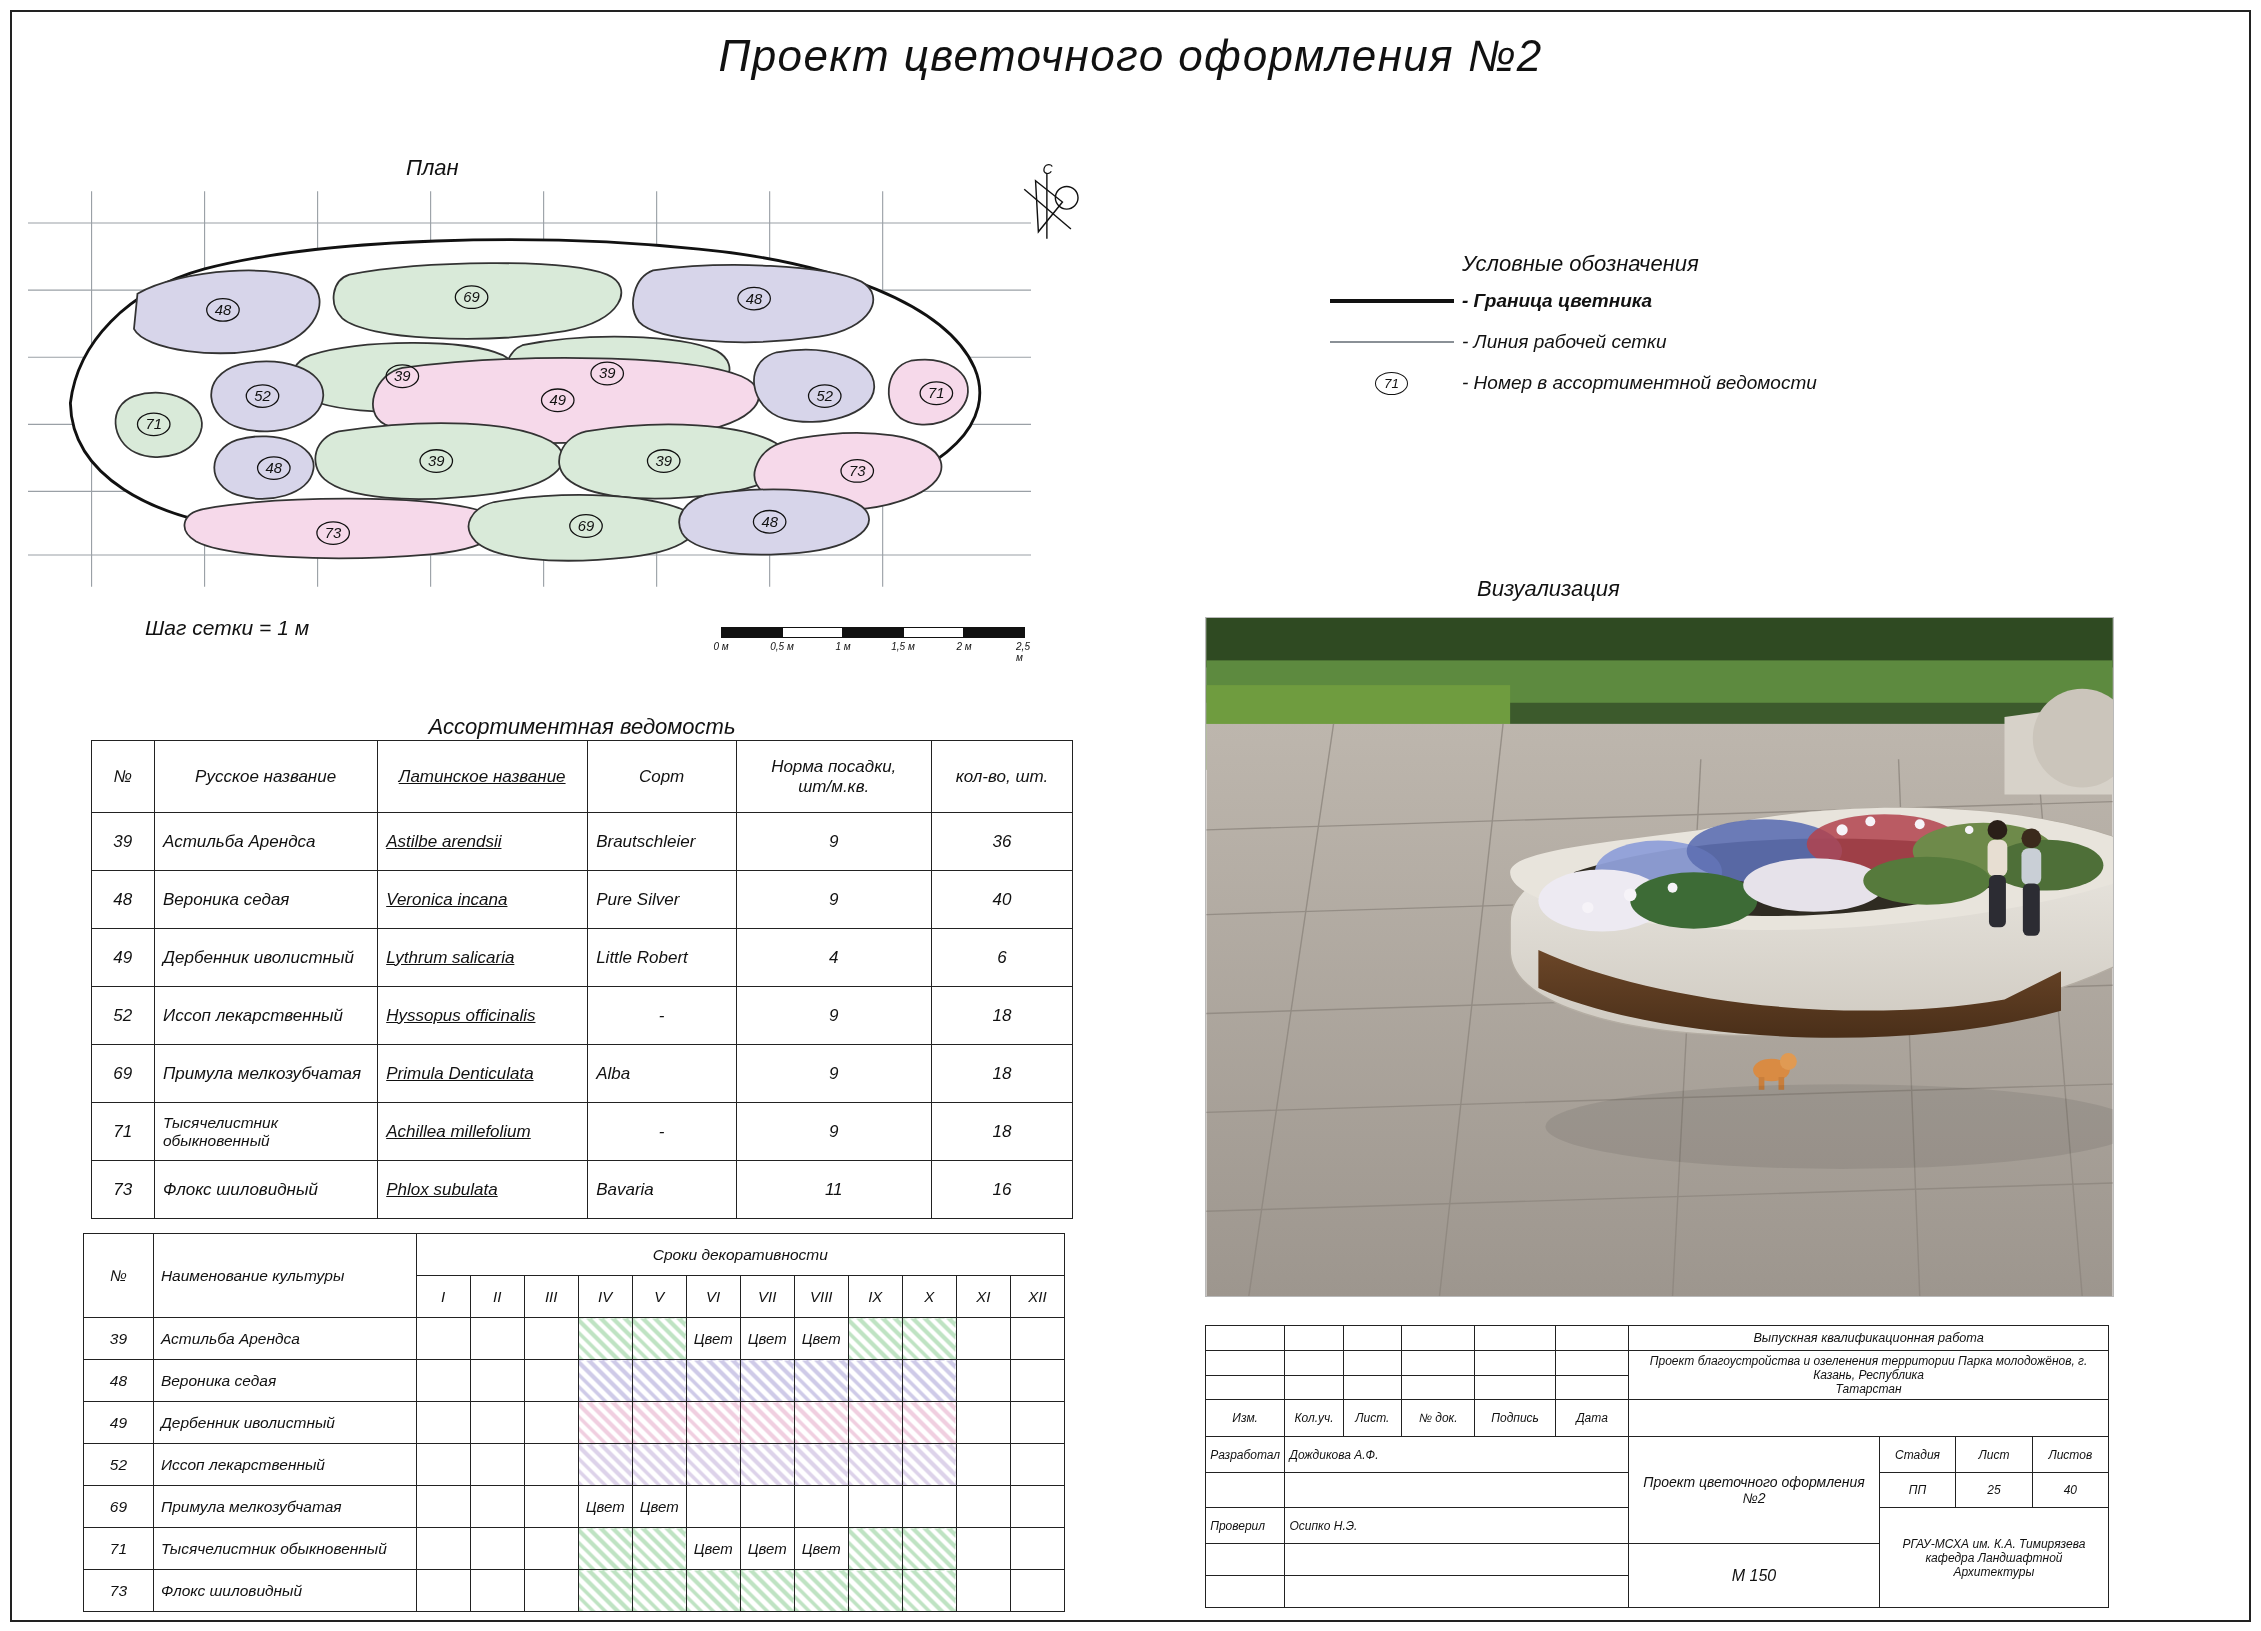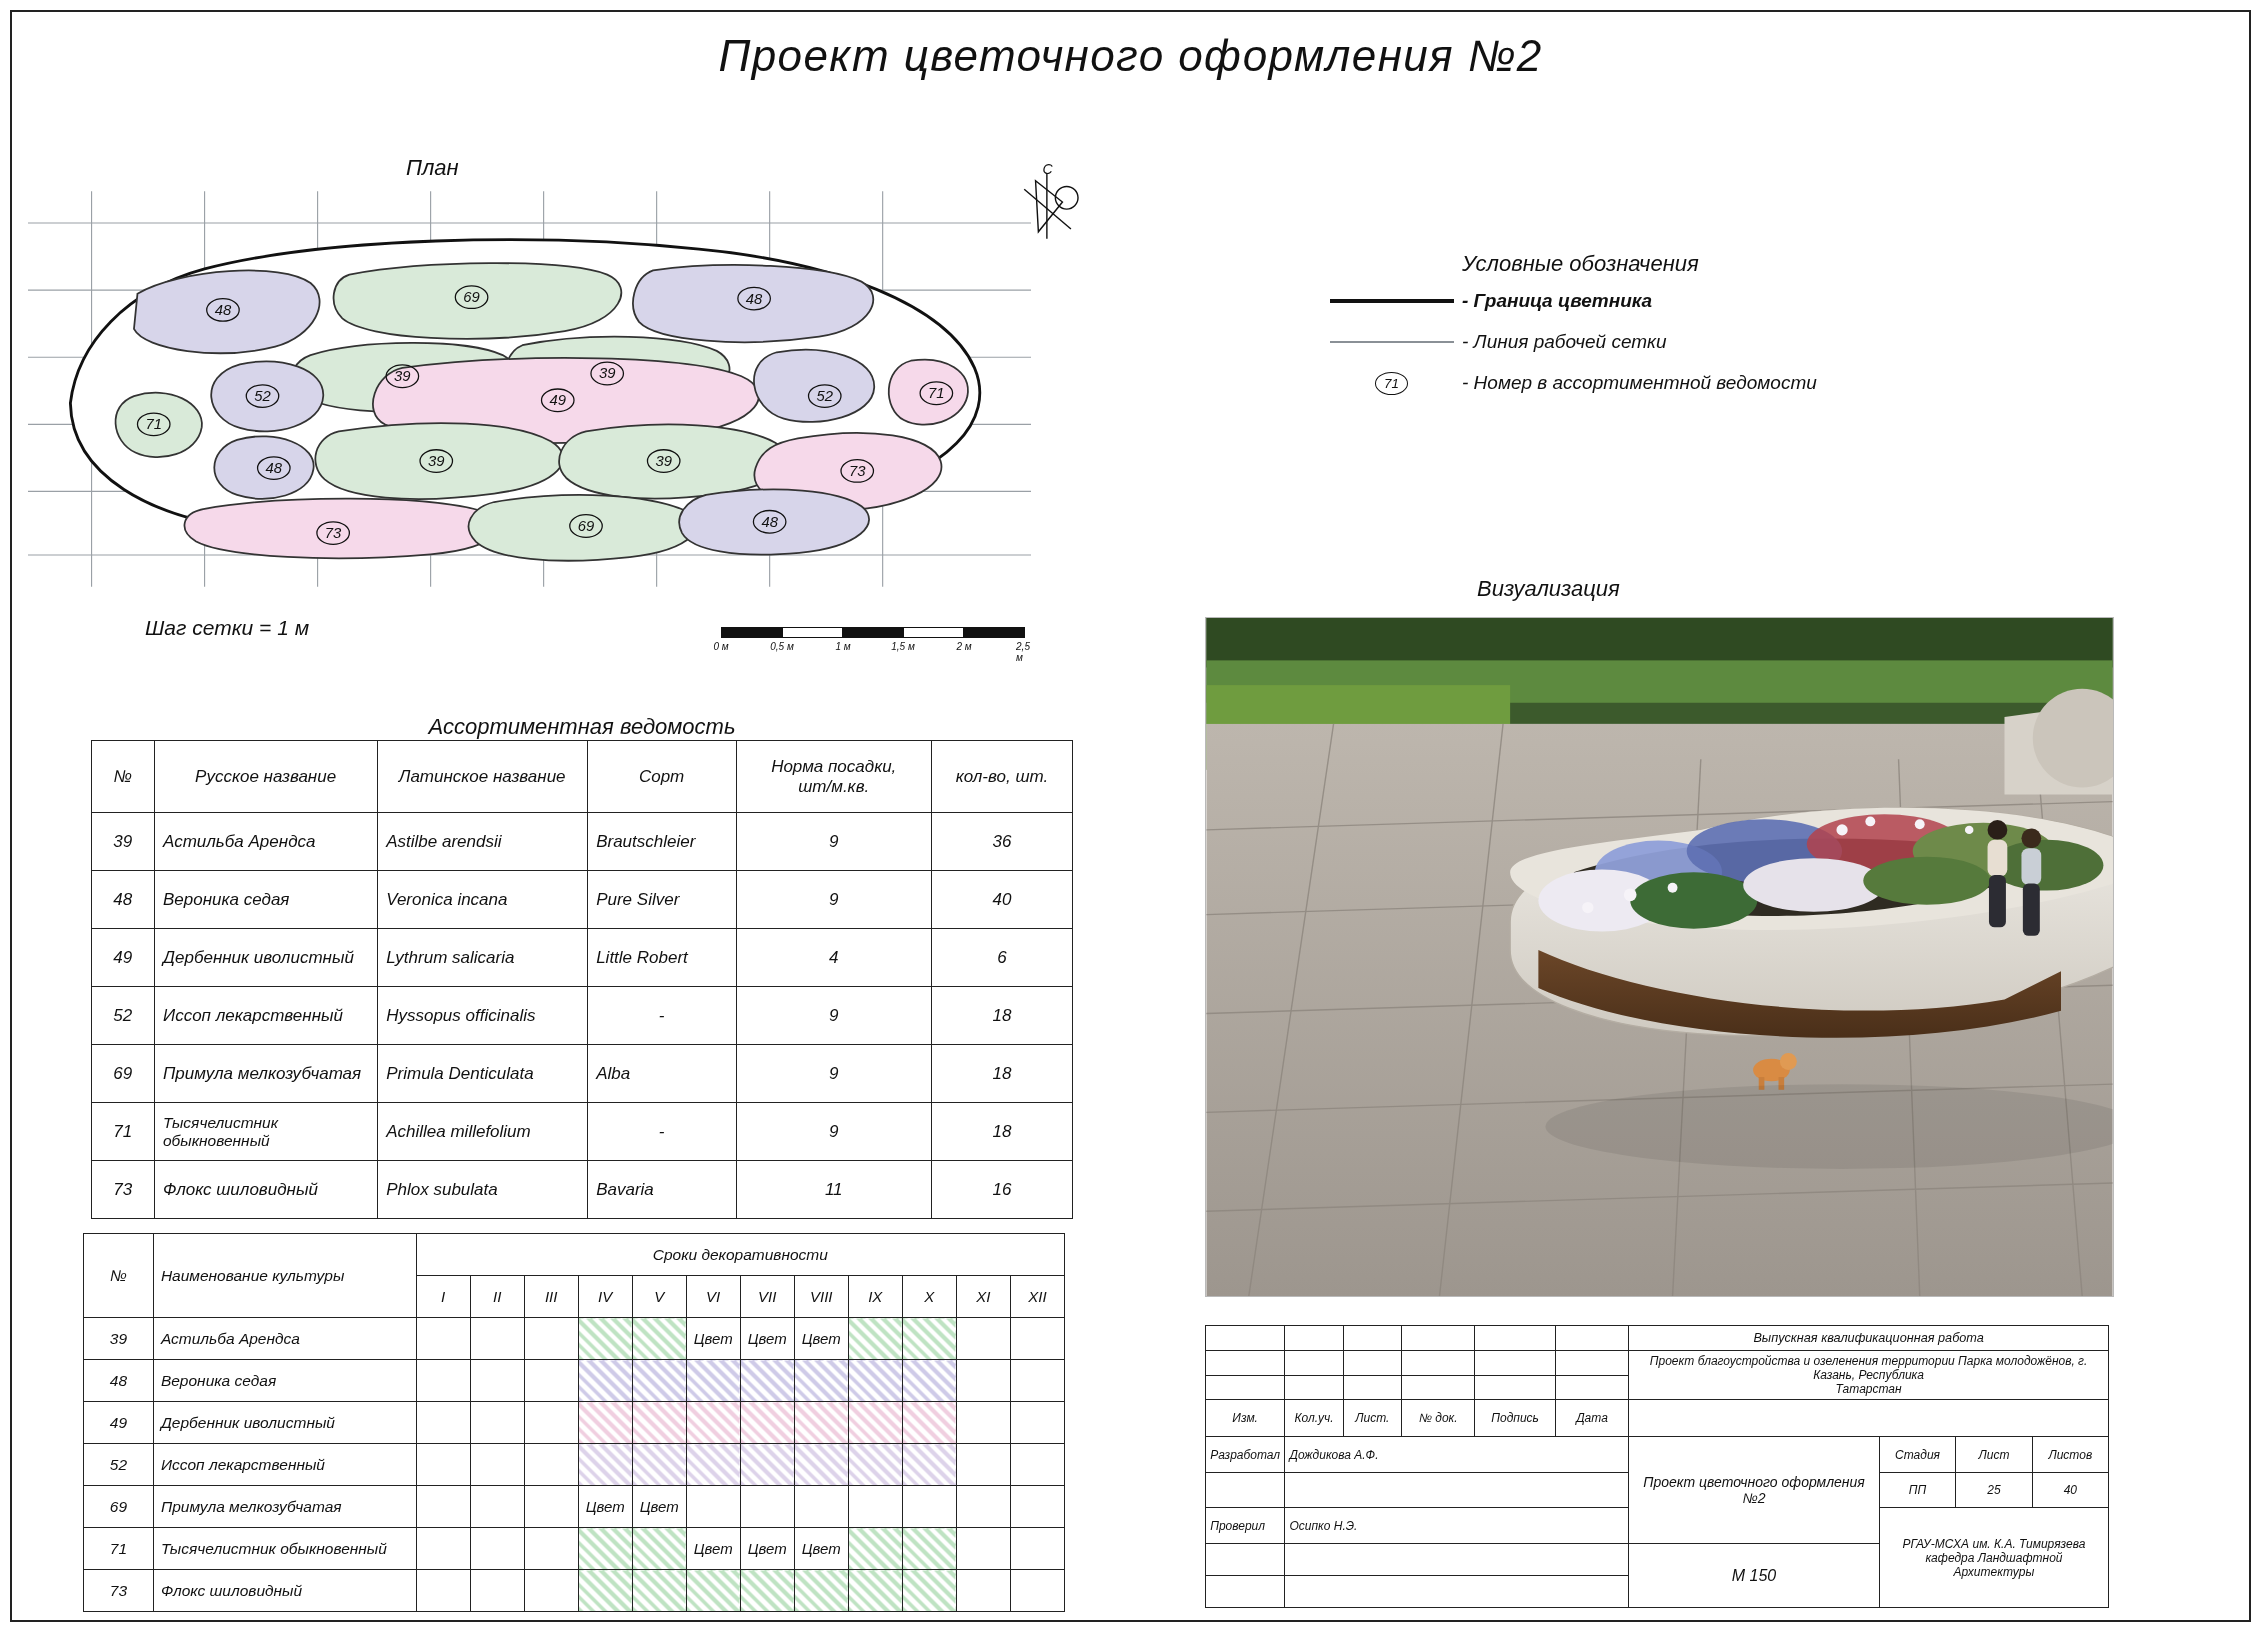--- a/index.html
+++ b/index.html
@@ -45,21 +45,21 @@
   .tbl-title{font-style:italic;font-size:22px;text-align:center;}
   table{border-collapse:collapse;}
   table td,table th{border:1.4px solid #222;font-style:italic;font-weight:400;}
   .assort{position:absolute;left:83px;top:714px;width:982px;padding-left:8px;}
   .assort table{width:982px;}
   .assort td,.assort th{height:57px;font-size:17px;padding:0 8.5px;}
   .assort thead td{height:71px;text-align:center;font-size:17px;}
   .assort tbody td{vertical-align:middle;}
   .c-num{width:51px;text-align:center;}
   .c-rus{width:225px;}
-  .c-lat{width:218px;}
+  .c-lat{width:218px;text-decoration:underline;}
   .c-sort{width:139px;}
   .c-norm{width:205px;text-align:center;}
   .c-qty{width:146px;text-align:center;}
   .cal{position:absolute;left:83px;top:1233px;width:982px;}
   .cal table{width:982px;}
   .cal td{height:41px;font-size:15.5px;padding:0 7px;}
   .cal .m{width:50px;text-align:center;padding:0;font-size:15px;}
   .cal .k-num{width:51px;text-align:center;}
   .cal .k-name{width:233px;}
   .cal thead td{text-align:center;}

